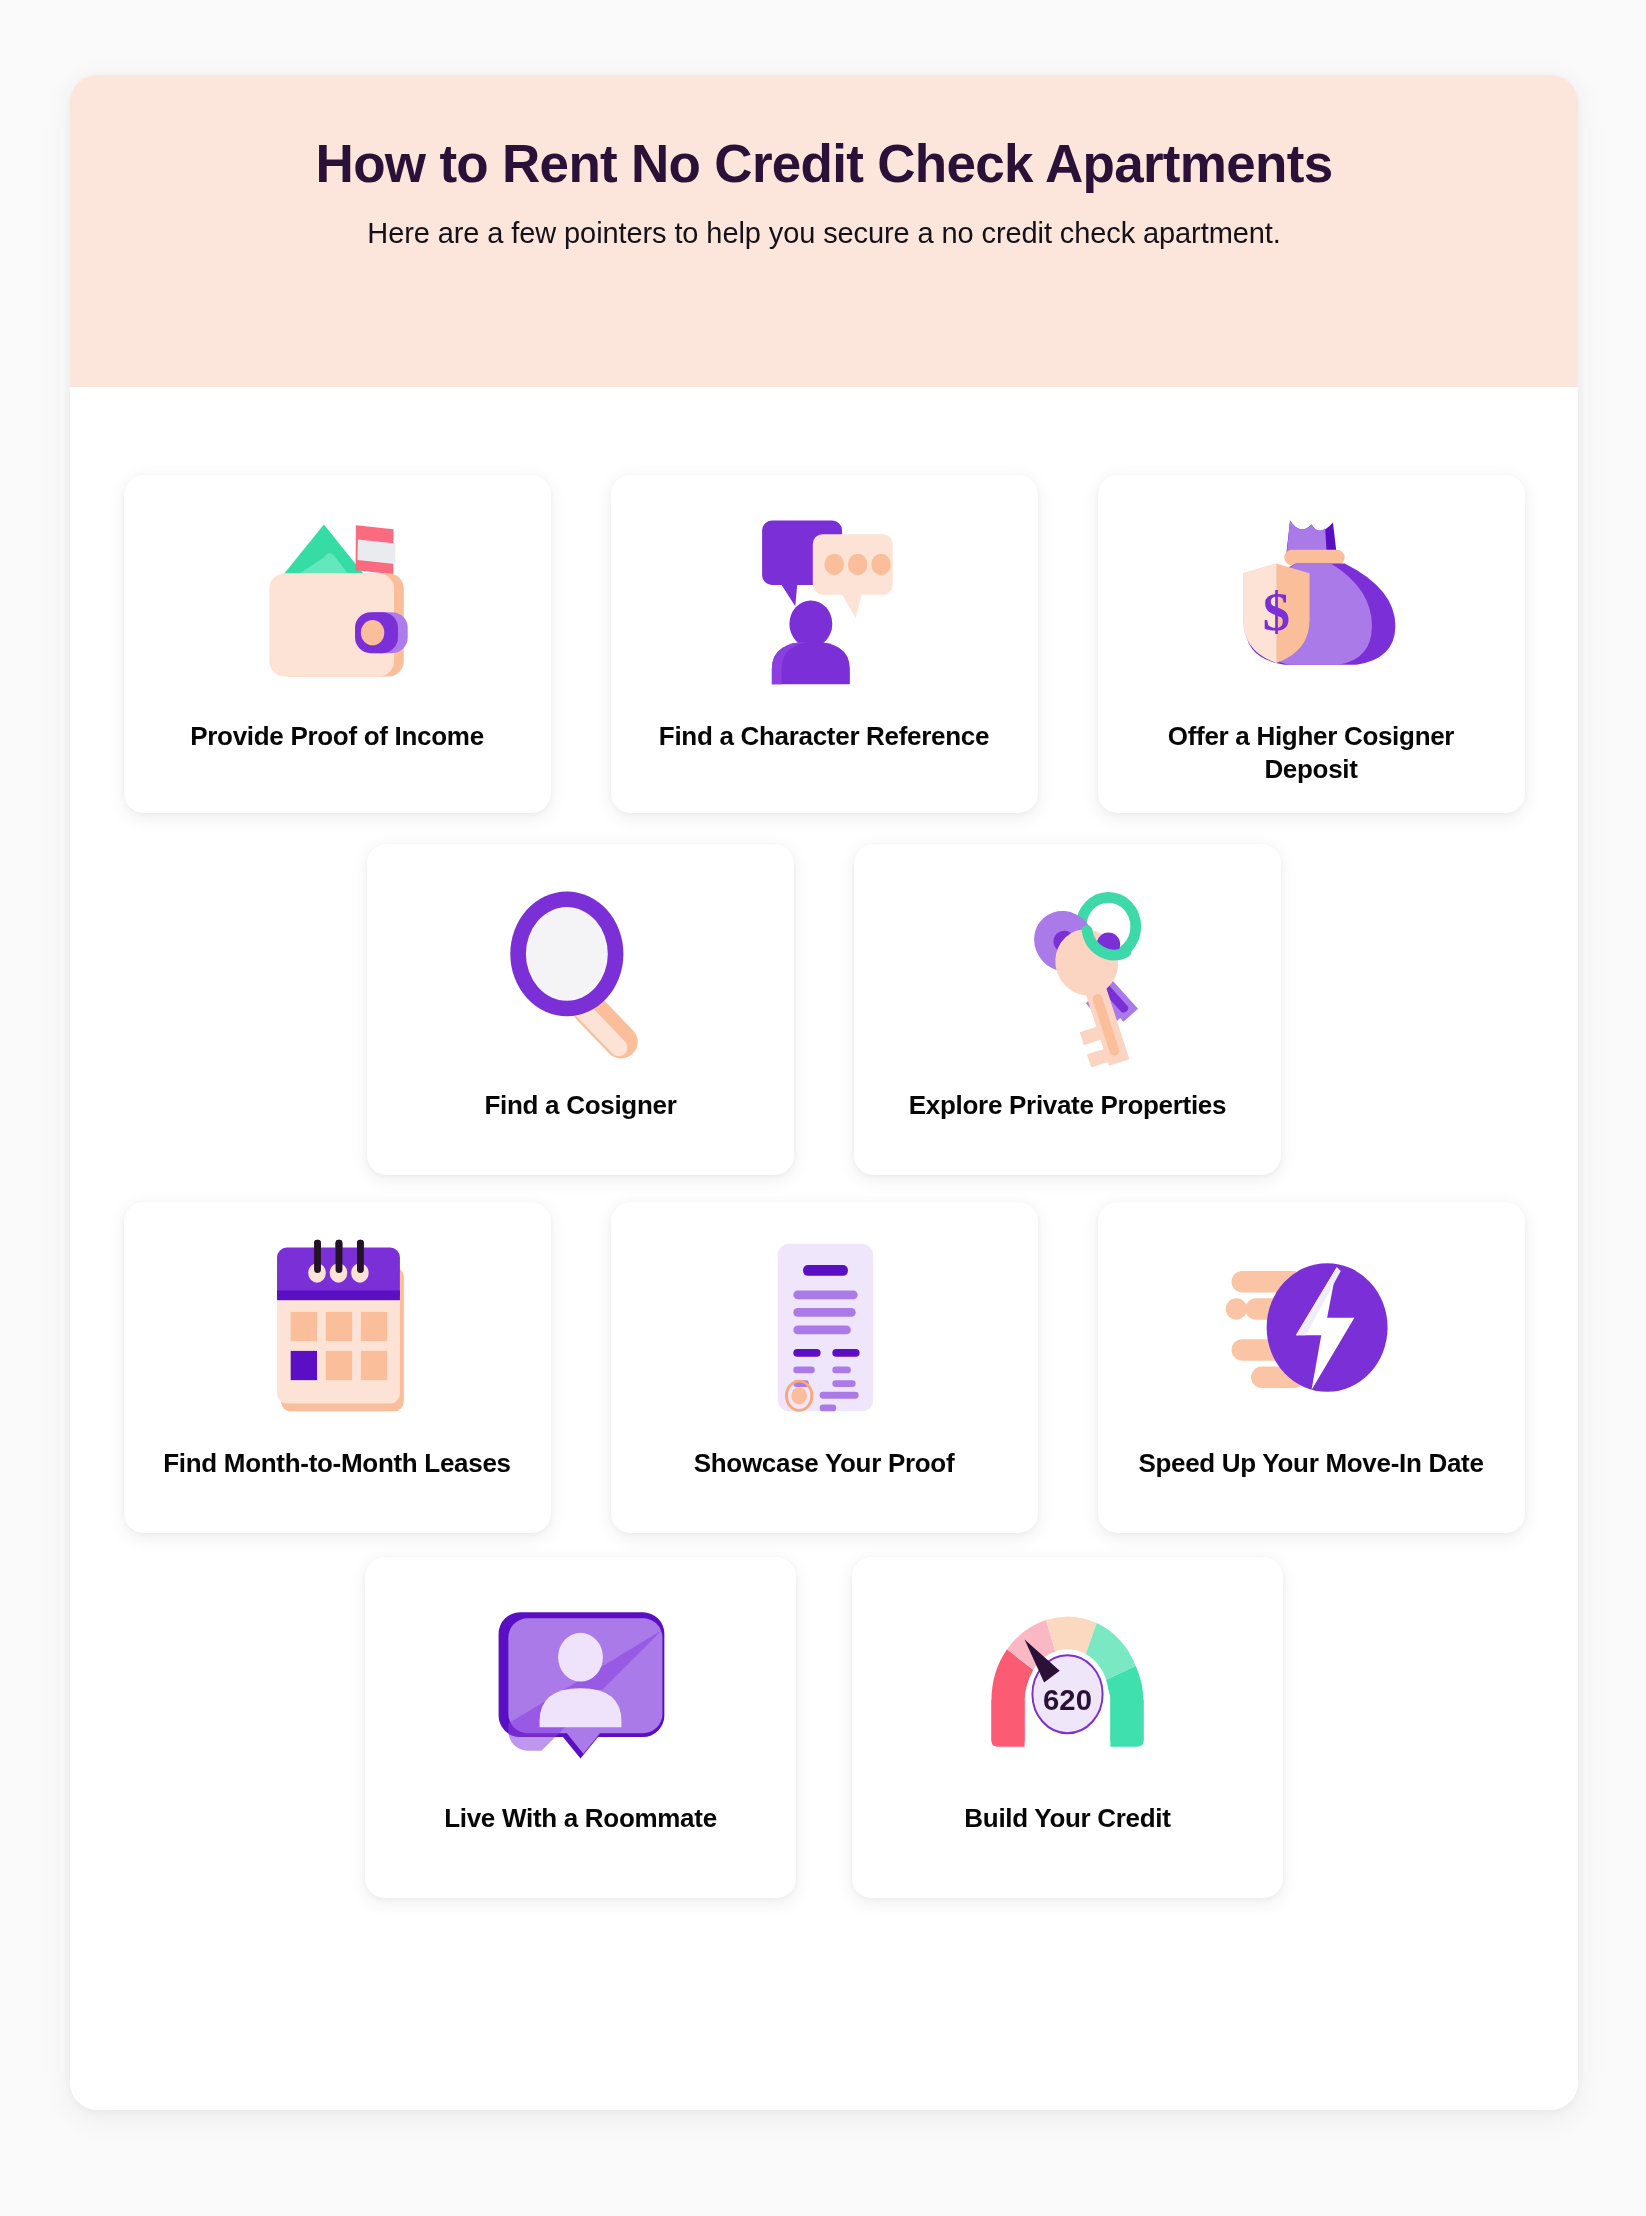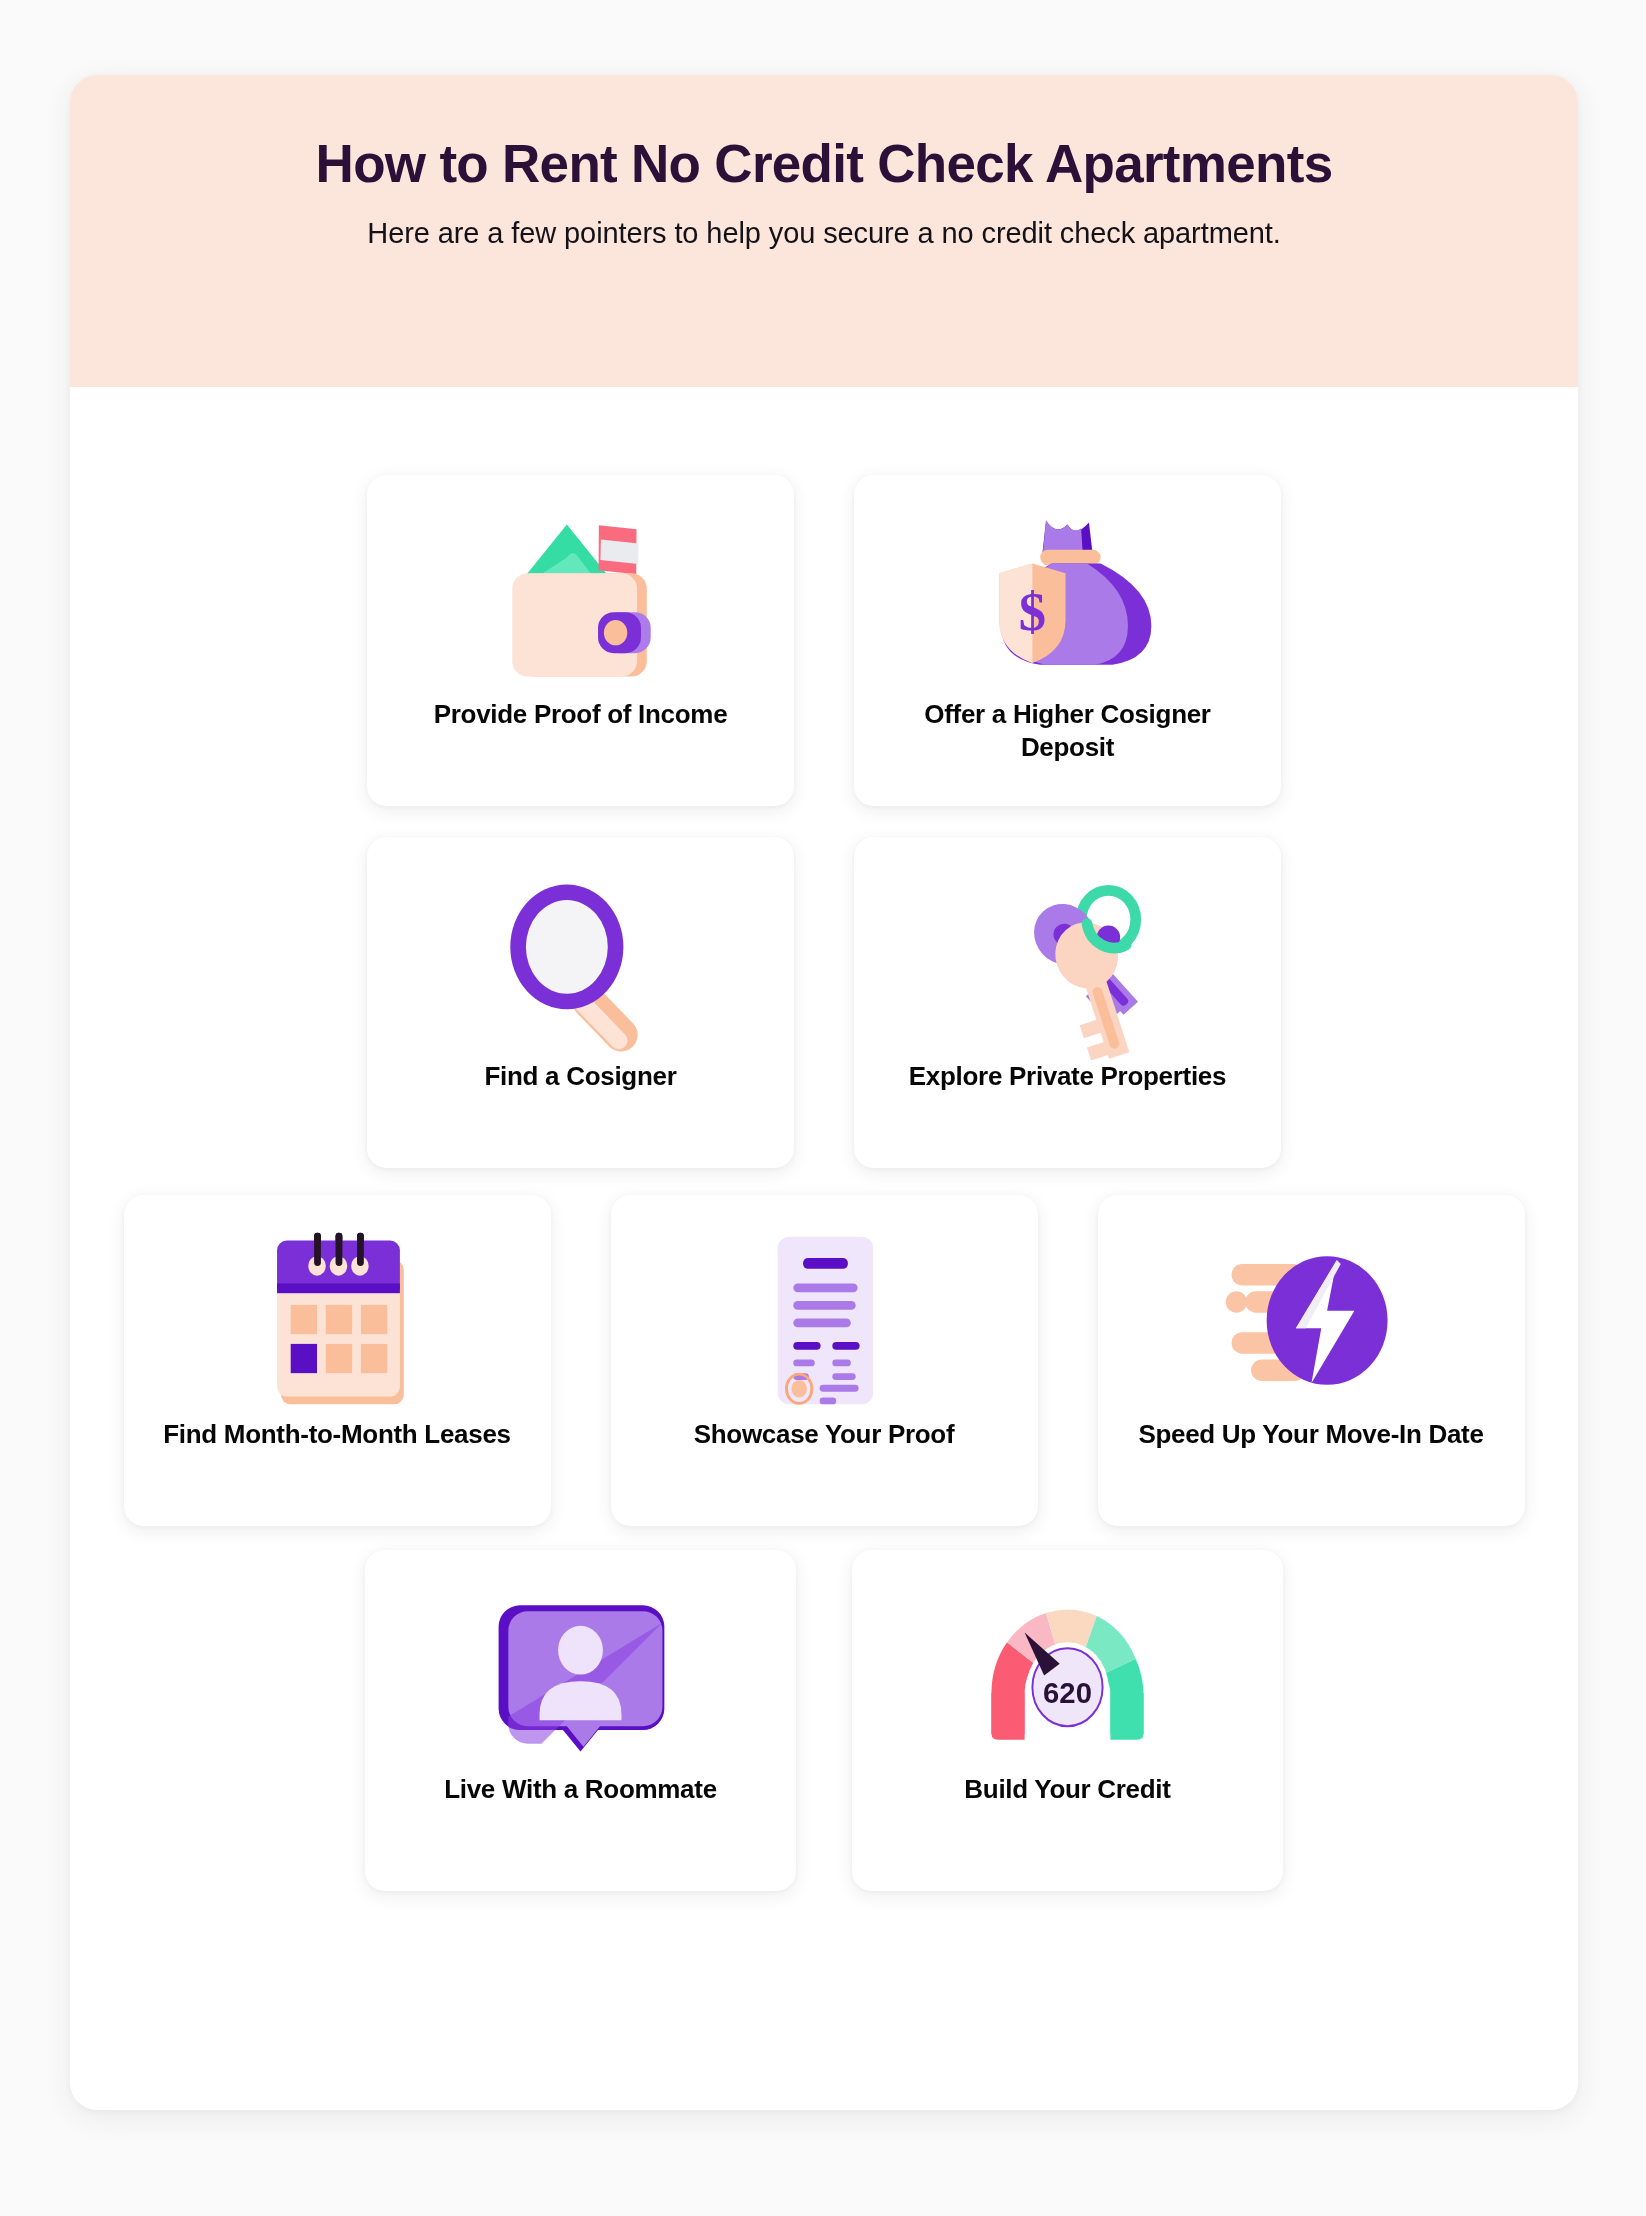--- a/index.html
+++ b/index.html
@@ -101,21 +101,21 @@
     width: 195px;
     height: 195px;
     display: flex;
     align-items: center;
     justify-content: center;
     flex: 0 0 auto;
   }
   .card-icon svg { display: block; width: 100%; height: 100%; }
 
   .card-label {
-    margin-top: 0;
+    margin-top: 22px;
     font-size: 26px;
     font-weight: 800;
     color: #070707;
     text-align: center;
     line-height: 1.28;
     letter-spacing: -0.3px;
   }
 
   .row-4 .tip-card { width: 431px; }
   .row-4 { gap: 56px; }
@@ -146,20 +146,36 @@
               <rect x="30" y="72" width="128" height="106" rx="16" fill="#FCE3D6"></rect>
               <rect x="124" y="112" width="48" height="42" rx="16" fill="#AE7BEA"></rect>
               <rect x="118" y="112" width="44" height="42" rx="16" fill="#7B2FD6"></rect>
               <ellipse cx="136" cy="133" rx="12" ry="13" fill="#FBBE9A"></ellipse>
               <path d="M136 120 a13 13 0 0 0 0 26 a13 13 0 0 1 0 -26" fill="#FCE3D6"></path>
             </svg>
           </div>
           <div class="card-label">Provide Proof of Income</div>
         </div>
 
+        <div class="tip-card">
+          <div class="card-icon">
+            <svg viewBox="0 0 200 200">
+              <path d="M46 18 h62 a10 10 0 0 1 10 10 v46 a10 10 0 0 1 -10 10 H72 l-2 22 -14 -22 H46 a10 10 0 0 1 -10 -10 V28 a10 10 0 0 1 10 -10 Z" fill="#7B2FD6"></path>
+              <path d="M98 32 h62 a10 10 0 0 1 10 10 v42 a10 10 0 0 1 -10 10 h-22 l-6 24 -14 -24 H98 a10 10 0 0 1 -10 -10 V42 a10 10 0 0 1 10 -10 Z" fill="#FCE3D6"></path>
+              <ellipse cx="110" cy="63" rx="10" ry="11" fill="#FBBE9A"></ellipse>
+              <ellipse cx="134" cy="63" rx="10" ry="11" fill="#FBBE9A"></ellipse>
+              <ellipse cx="158" cy="63" rx="10" ry="11" fill="#FBBE9A"></ellipse>
+              <ellipse cx="86" cy="124" rx="22" ry="24" fill="#7B2FD6"></ellipse>
+              <path d="M80 100 a24 24 0 0 0 0 48 a24 24 0 0 1 0 -48" fill="#8B3FE0"></path>
+              <path d="M46 186 v-16 q0 -28 40 -28 q40 0 40 28 v16 Z" fill="#7B2FD6"></path>
+              <path d="M46 186 v-16 q0 -28 40 -28 q-30 4 -30 28 v16 Z" fill="#8B3FE0"></path>
+            </svg>
+          </div>
+          <div class="card-label">Find a Character Reference</div>
+        </div>
 
         <div class="tip-card">
           <div class="card-icon">
             <svg viewBox="0 0 200 200">
               <path d="M78 18 q10 16 22 4 q8 14 22 -2 l4 34 H74 Z" fill="#5B0FC4"></path>
               <path d="M78 18 q10 16 22 4 q6 10 14 4 l2 32 H74 Z" fill="#A97AE8"></path>
               <rect x="72" y="48" width="62" height="16" rx="8" fill="#FBBE9A"></rect>
               <path d="M78 62 h50 q52 26 52 64 q0 34 -40 40 H66 q-40 -6 -40 -40 q0 -38 52 -64 Z" transform="translate(6,0)" fill="#7B2FD6"></path>
               <path d="M78 62 h36 q42 26 42 64 q0 34 -34 40 H72 q-34 -6 -34 -40 q0 -38 40 -64 Z" transform="translate(6,0)" fill="#A97AE8"></path>
               <path d="M64 62 l34 10 v48 q0 32 -34 44 q-34 -12 -34 -44 V72 Z" fill="#FBBE9A"></path>

